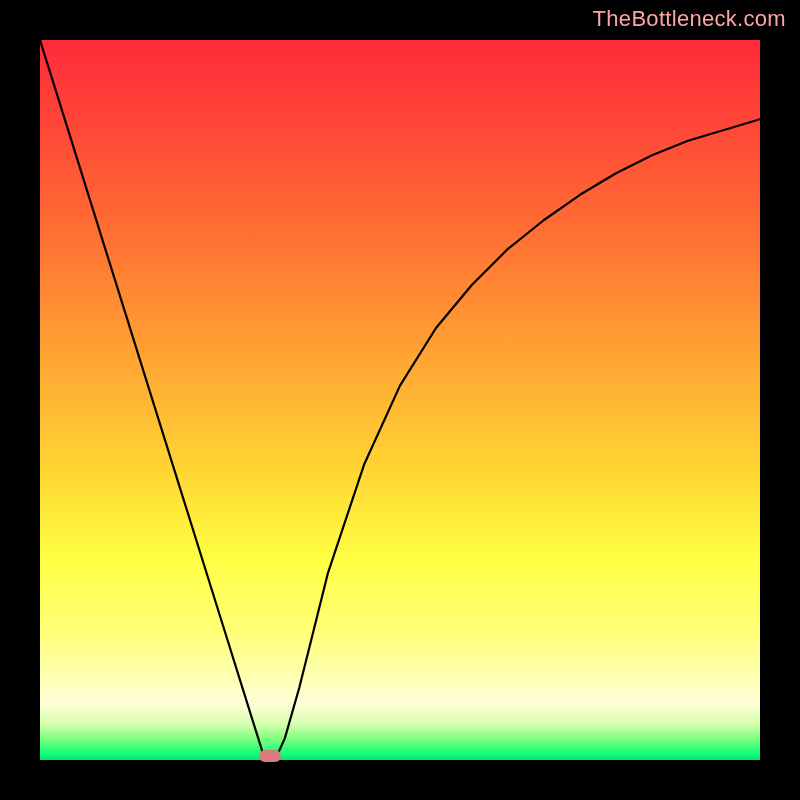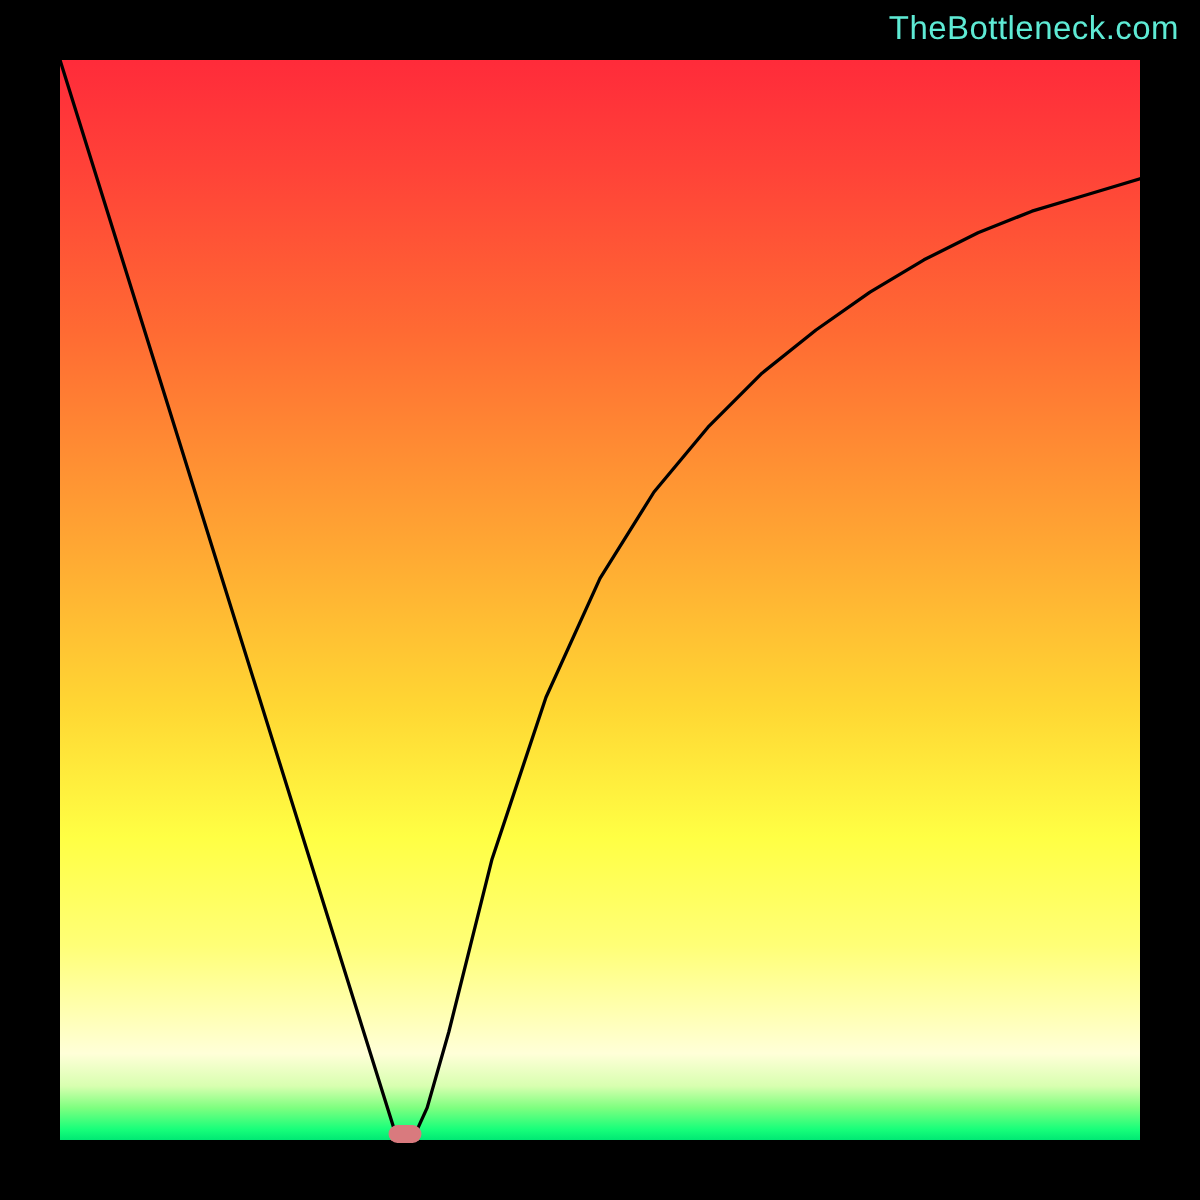--- a/index.html
+++ b/index.html
@@ -36,21 +36,21 @@
       #d8ffb0 95%,
       #7fff80 97%,
       #18ff7a 99%,
       #00e874 100%
     );
   }
   .watermark {
     position: absolute;
     top: 6px;
     right: 14px;
-    color: #5eead4;
+    color: #fca5a5;
     font-size: 22px;
     font-weight: 400;
     letter-spacing: 0.3px;
     user-select: none;
     text-align: center;
   }
   .marker {
     position: absolute;
     width: 22px;
     height: 12px;

